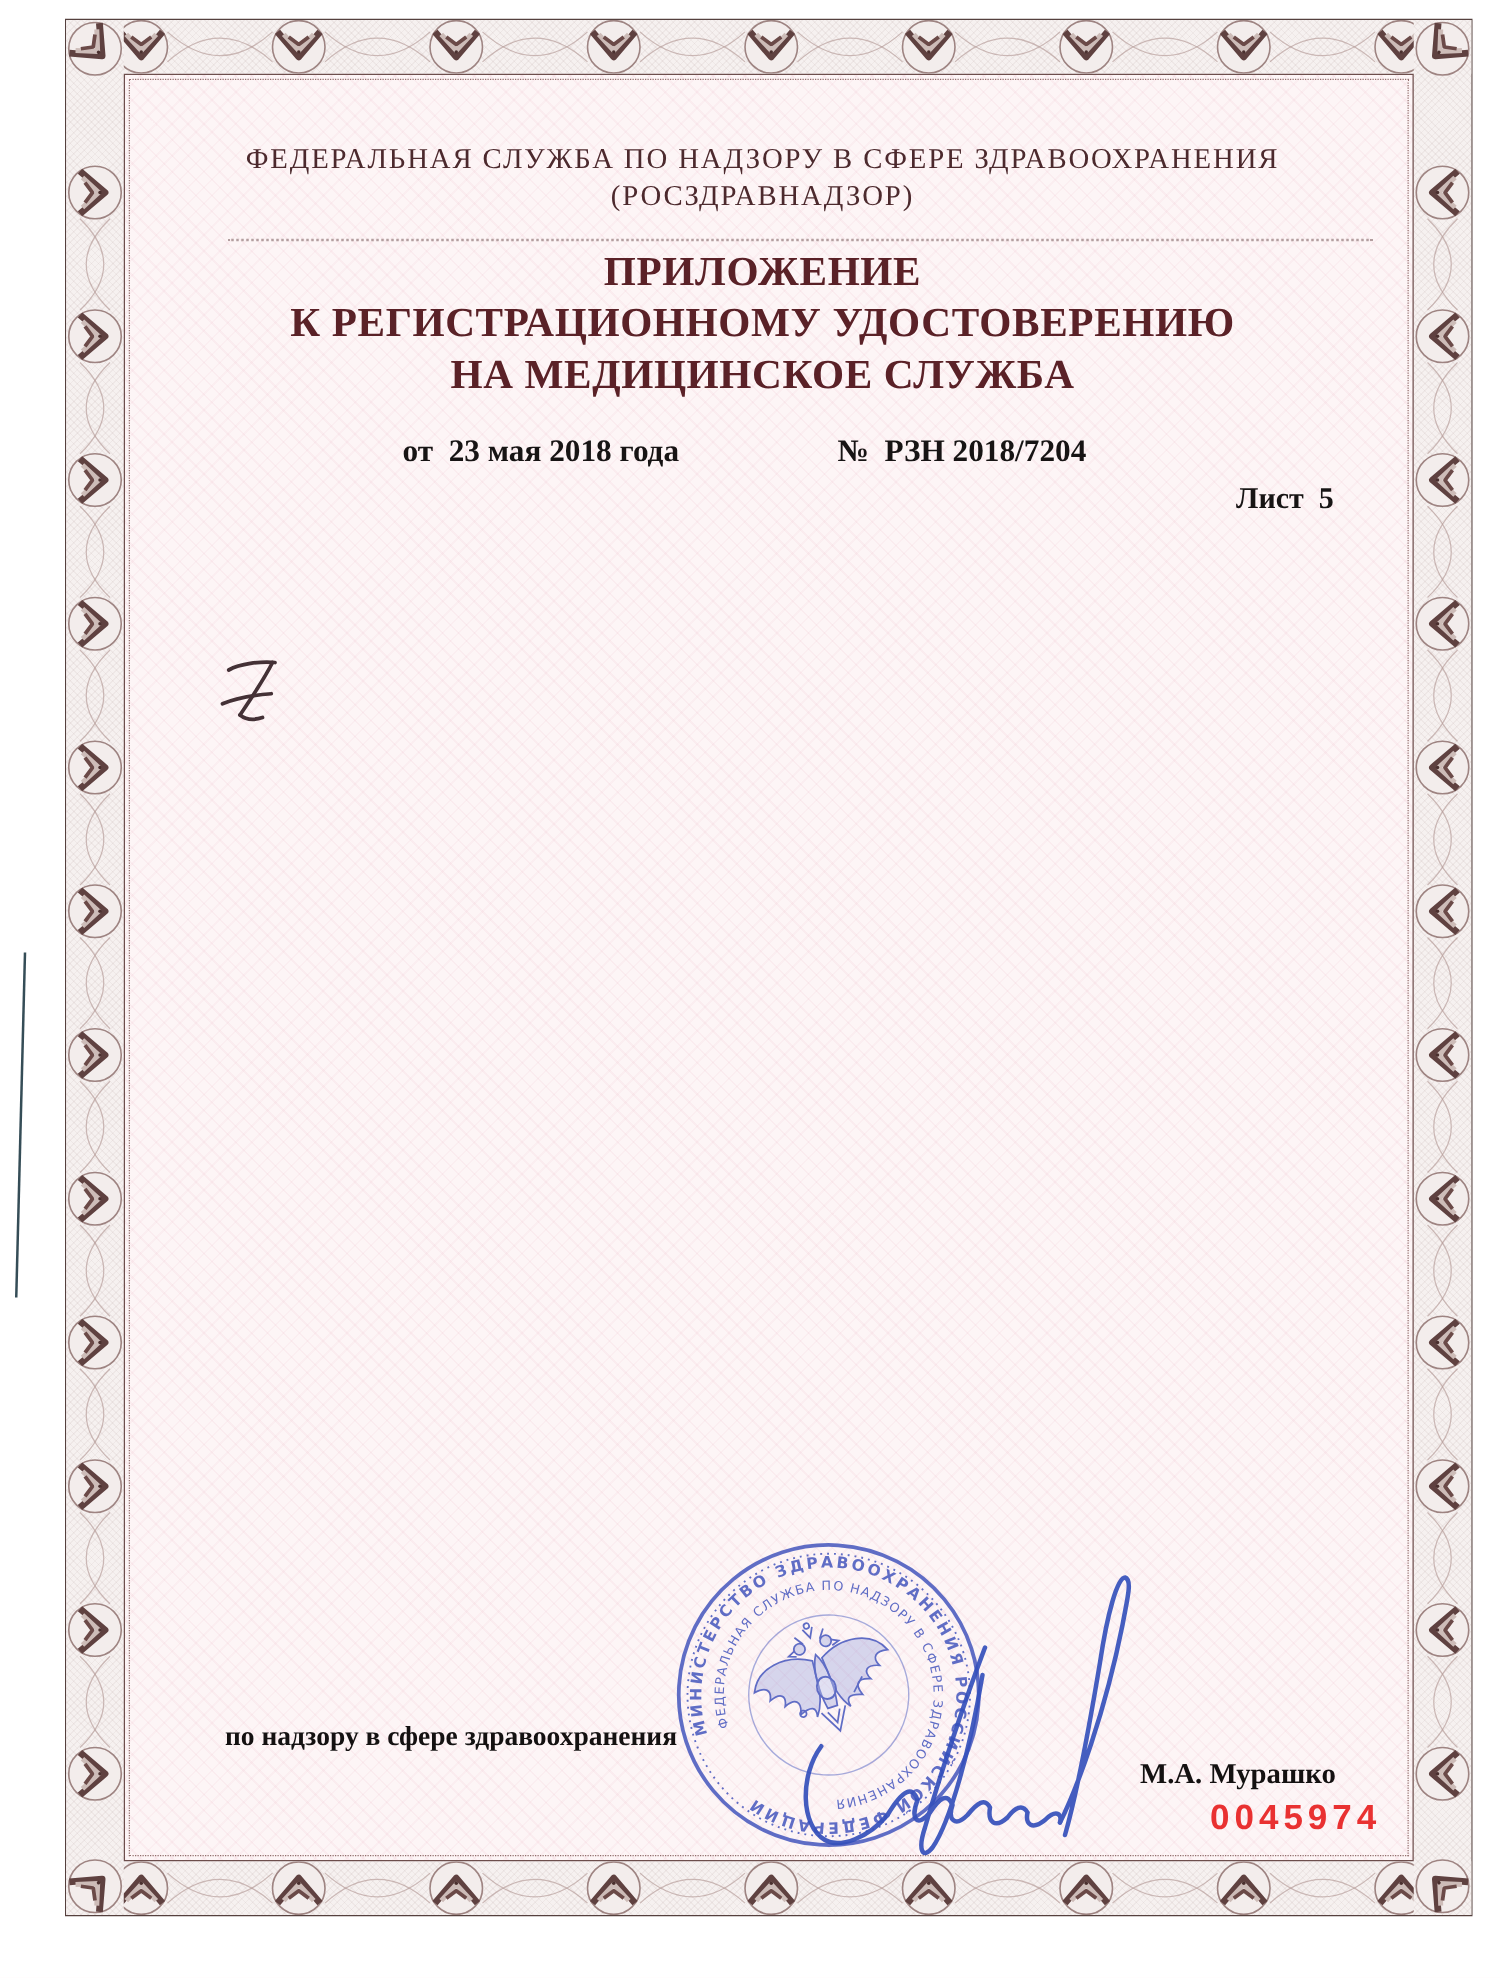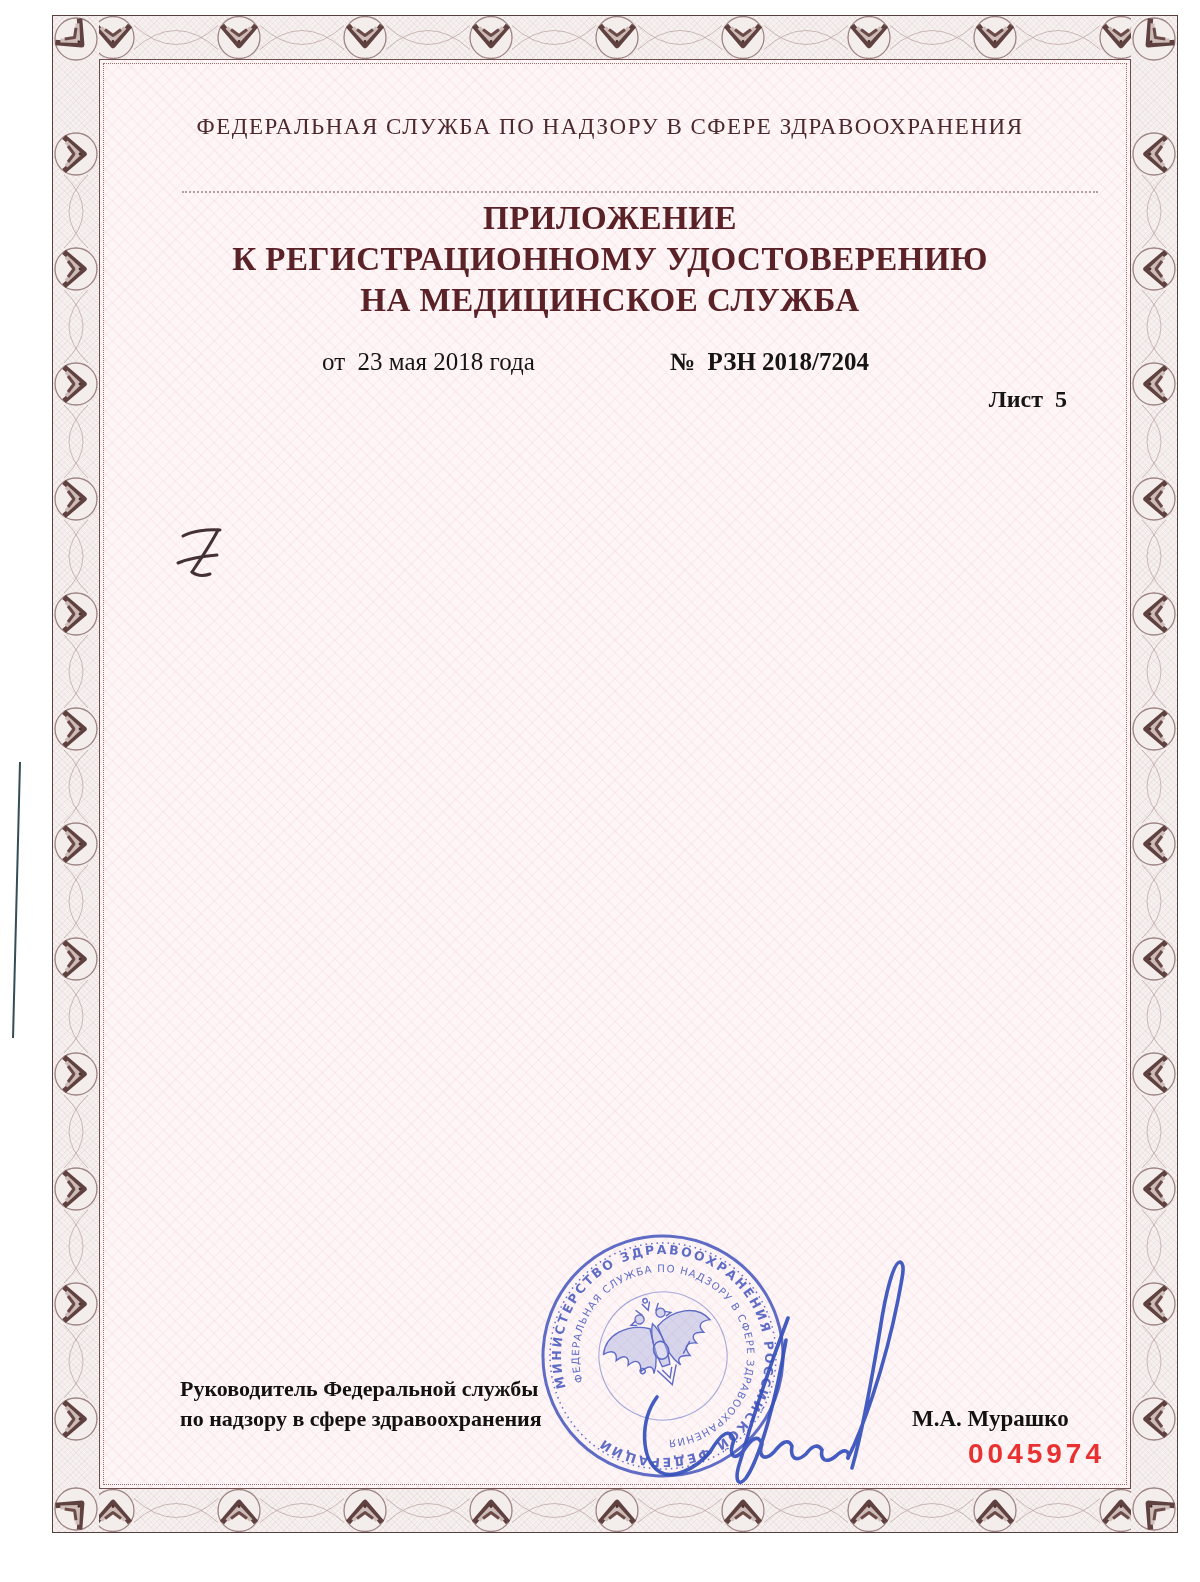--- a/index.html
+++ b/index.html
@@ -30,21 +30,21 @@
         #fdf5f6;}
 
   .content{position:absolute;inset:0;}
   .abs{position:absolute;}
 
   .agency{left:135px;top:112px;width:950px;text-align:center;color:#4c292d;
         font-size:23px;line-height:30px;letter-spacing:1.5px;}
   .sep{left:182px;top:191px;width:916px;border-top:2px dotted #9b8383;opacity:.75;}
   .title-block{left:130px;top:198px;width:960px;text-align:center;color:#5a2127;
         font-weight:bold;font-size:33px;line-height:41px;letter-spacing:.5px;}
-  .issue-date{left:322px;top:348px;font-size:25px;font-weight:normal;color:#171414;white-space:pre;}
+  .issue-date{left:322px;top:348px;font-size:25px;font-weight:bold;color:#171414;white-space:pre;}
   .issue-number{left:670px;top:348px;font-size:25px;font-weight:bold;color:#171414;white-space:pre;}
   .sheet{left:850px;top:386px;width:217px;text-align:right;font-size:24px;
         font-weight:bold;color:#171414;white-space:pre;}
   .sizes{left:183px;top:446px;font-size:23px;line-height:27px;color:#201c1c;white-space:pre;}
   .role{left:180px;top:1374px;font-size:22px;font-weight:bold;line-height:30px;color:#141111;}
   .signer{left:912px;top:1406px;font-size:23px;font-weight:bold;color:#141111;}
   .serial{left:968px;top:1438px;font-size:28px;font-weight:bold;color:#e93131;
         font-family:Liberation Sans, sans-serif;letter-spacing:4px;}
 
   .stamp-svg{left:528px;top:1221px;}
@@ -481,20 +481,21 @@
           </g>
         </svg></div>
 
     <div class="inner"></div>
   </div>
 
   <div class="content">
 
     <div class="abs agency">
       <div>ФЕДЕРАЛЬНАЯ СЛУЖБА ПО НАДЗОРУ В СФЕРЕ ЗДРАВООХРАНЕНИЯ</div>
+      <div>(РОСЗДРАВНАДЗОР)</div>
     </div>
     <div class="abs sep"></div>
 
     <div class="abs title-block">
       <div>ПРИЛОЖЕНИЕ</div>
       <div>К РЕГИСТРАЦИОННОМУ УДОСТОВЕРЕНИЮ</div>
       <div>НА МЕДИЦИНСКОЕ СЛУЖБА</div>
     </div>
 
     <div class="abs issue-date">от  23 мая 2018 года</div>
@@ -509,21 +510,20 @@
         <path d="M 8,45 C 20,40 34,38 47,37"></path>
         <path d="M 22,54 C 27,58 34,58 40,56"></path>
       </g>
     </svg>
 
     <svg class="abs stray-svg" width="40" height="310" viewBox="0 0 40 310">
       <path d="M 20,14 L 13,290" stroke="#1f3a45" stroke-width="2" fill="none" opacity=".9"></path>
     </svg>
 
     <div class="abs role">
-      <div>Руководитель Федеральной службы</div>
       <div>по надзору в сфере здравоохранения</div>
     </div>
     <div class="abs signer">М.А. Мурашко</div>
     <div class="abs serial">0045974</div>
 
     <svg class="abs stamp-svg" width="270" height="270" viewBox="-135 -135 270 270">
       <g transform="rotate(-18)" opacity="0.85" font-family="DejaVu Sans, sans-serif">
         <circle r="120" fill="none" stroke="#4455bd" stroke-width="3"></circle>
         <circle r="113" fill="none" stroke="#4455bd" stroke-width="1.5" stroke-dasharray="1.5 4"></circle>
         <circle r="64" fill="none" stroke="#4455bd" stroke-width="1.1" opacity=".55"></circle>

